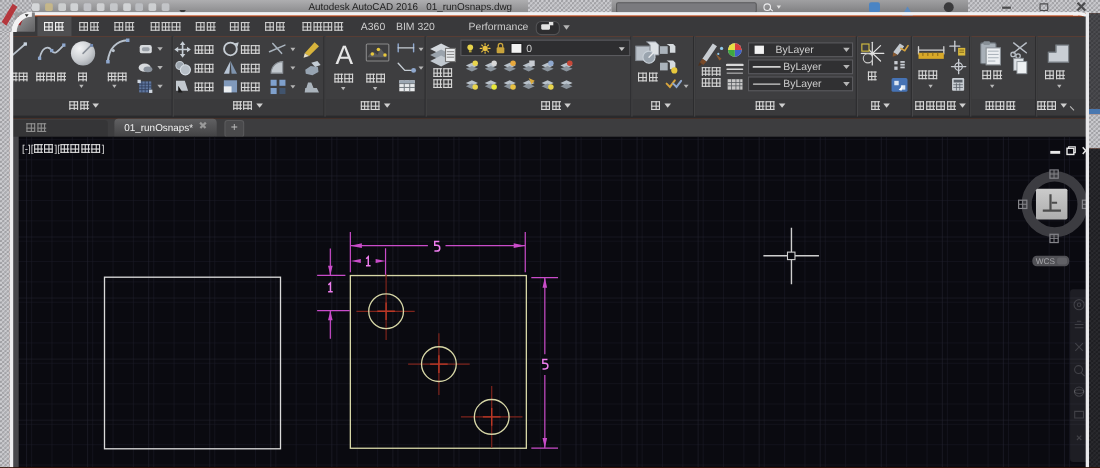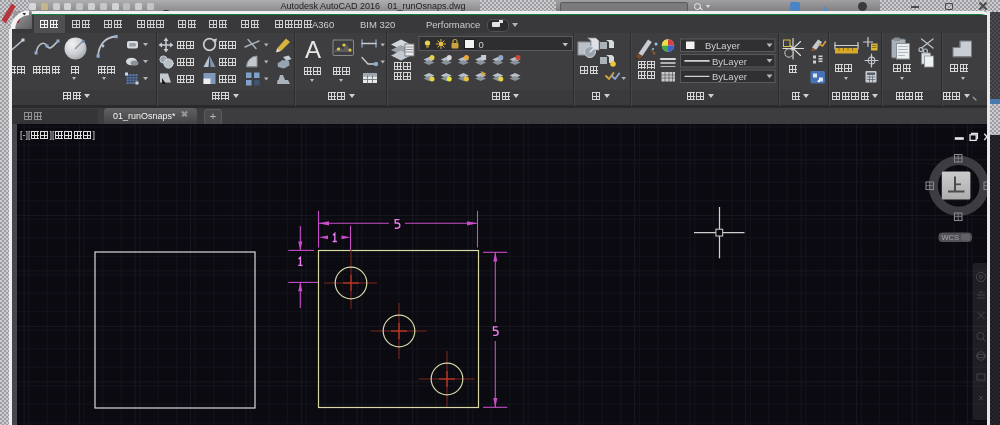--- a/index.html
+++ b/index.html
@@ -1,15 +1,15 @@
 <!DOCTYPE html>
 <html><head><meta charset="utf-8">
 <style>
 html,body{margin:0;padding:0;background:#000;}
-#stage{position:relative;width:1000px;height:425px;overflow:hidden;font-family:"Liberation Sans",sans-serif;background:#15803d;}
+#stage{position:relative;width:1000px;height:425px;overflow:hidden;font-family:"Liberation Sans",sans-serif;background:#c2410c;}
 .abs{position:absolute;}
 .ckL{background:
  linear-gradient(45deg,#9d9da1 25%,transparent 25%,transparent 75%,#9d9da1 75%),
  linear-gradient(45deg,#9d9da1 25%,#ccccd0 25%,#ccccd0 75%,#9d9da1 75%);
  background-size:4px 4px;background-position:0 0,2px 2px;}
 .ckM{background:
  linear-gradient(45deg,#3b3b3f 25%,transparent 25%,transparent 75%,#3b3b3f 75%),
  linear-gradient(45deg,#3b3b3f 25%,#4c4c50 25%,#4c4c50 75%,#3b3b3f 75%);
  background-size:4px 4px;background-position:0 0,2px 2px;}
 .ckD{background:
@@ -58,21 +58,21 @@
 
  <div class="abs" style="left:33.5px;top:14.5px;width:31px;height:18.5px;background:#4f4f51;"></div>
  <div class="lbl" style="left:40px;top:20px;color:#f2f2f2;"><i class="c"></i><i class="c"></i></div>
  <div class="lbl" style="left:72px;top:20px;color:#cdcdcd;"><i class="c"></i><i class="c"></i></div>
  <div class="lbl" style="left:104px;top:20px;color:#cdcdcd;"><i class="c"></i><i class="c"></i></div>
  <div class="lbl" style="left:137px;top:20px;color:#cdcdcd;"><i class="c"></i><i class="c"></i><i class="c"></i></div>
  <div class="lbl" style="left:178px;top:20px;color:#cdcdcd;"><i class="c"></i><i class="c"></i></div>
  <div class="lbl" style="left:209px;top:20px;color:#cdcdcd;"><i class="c"></i><i class="c"></i></div>
  <div class="lbl" style="left:241px;top:20px;color:#cdcdcd;"><i class="c"></i><i class="c"></i></div>
  <div class="lbl" style="left:275px;top:20px;color:#cdcdcd;"><i class="c"></i><i class="c"></i><i class="c"></i><i class="c"></i></div>
- <div class="lbl" style="left:312px;top:19.5px;color:#cdcdcd;font-size:9.5px;">A360</div>
+ <div class="lbl" style="left:328px;top:19.5px;color:#cdcdcd;font-size:9.5px;">A360</div>
  <div class="lbl" style="left:360px;top:19.5px;color:#cdcdcd;font-size:9.5px;">BIM 320</div>
  <div class="lbl" style="left:426px;top:19.5px;color:#cdcdcd;font-size:9.5px;">Performance</div>
  <div class="abs" style="left:487px;top:18.5px;width:20px;height:11px;background:#2d2d2f;border:1px solid #525254;border-radius:5px;"></div>
  <div class="abs" style="left:492px;top:21.5px;width:8px;height:5px;background:#e2e2e2;border-radius:1px;"></div>
  <div class="abs" style="left:499px;top:20px;width:3.5px;height:3px;background:#e2e2e2;"></div>
  <div class="abs tri" style="left:510px;top:21px;border-top-color:#b5b5b5;"></div>
 
  <div class="abs" style="left:11px;top:33px;width:977px;height:73px;background:#3e3e40;"></div>
  <div class="abs" style="left:11px;top:89.5px;width:977px;height:15px;background:#3a3a3c;"></div>
  <div class="abs" style="left:11px;top:104.5px;width:977px;height:3px;background:#2a2a2c;"></div>

